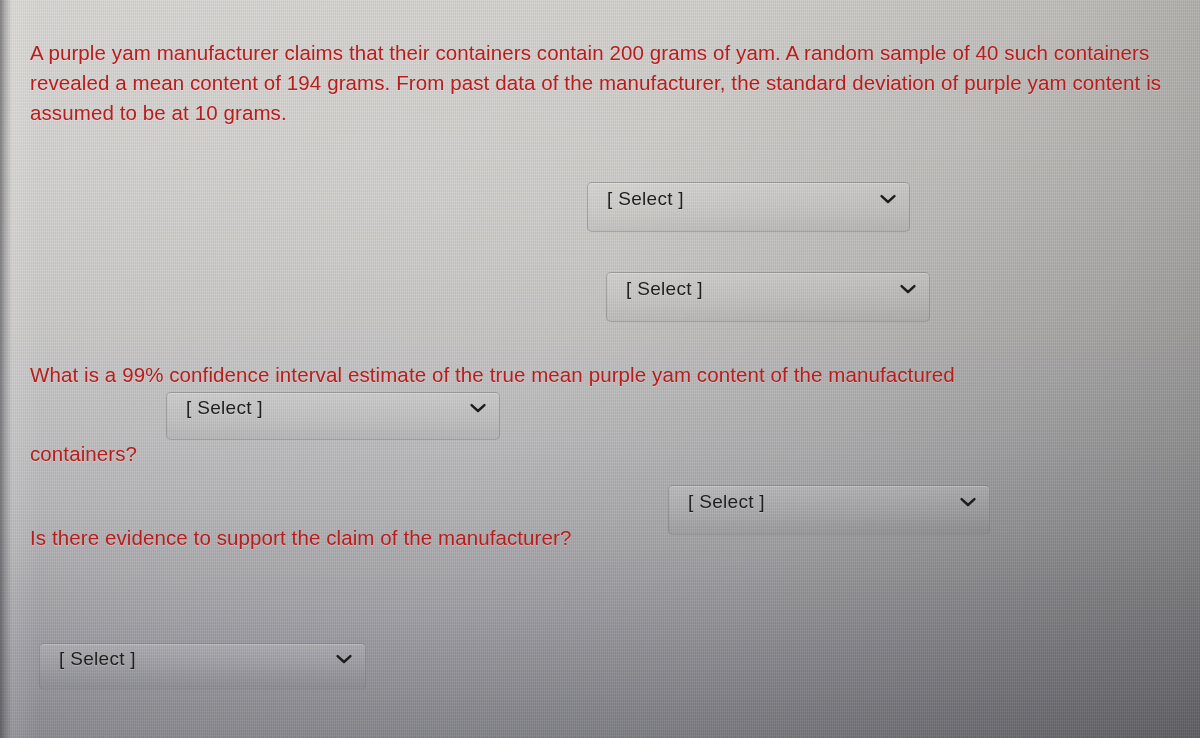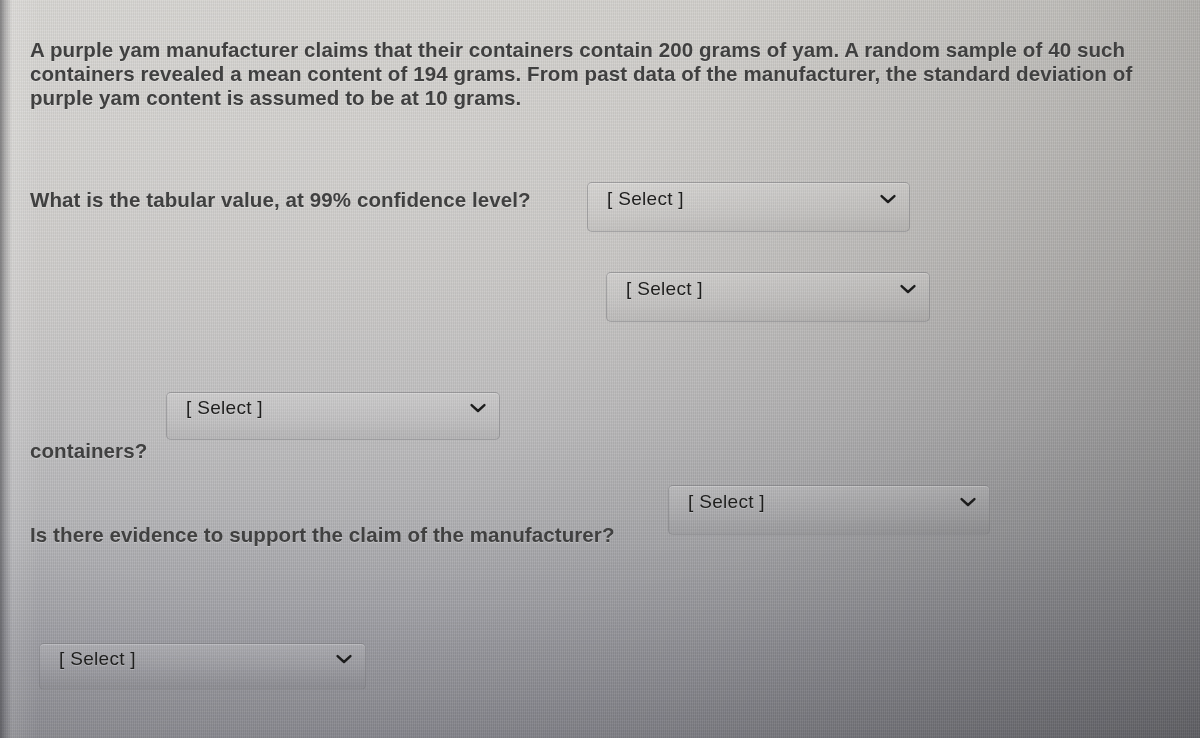--- a/index.html
+++ b/index.html
@@ -76,26 +76,25 @@
 
   
   #page {
     position: absolute;
     inset: 0;
     padding: 0;
   }
 
   .q {
     position: absolute;
-    color: #404040;
+    color: #b91c1c;
     font-size: 20.5px;
-    line-height: 24px;
+    line-height: 30px;
     letter-spacing: 0.1px;
     text-shadow: 0 1px 0 rgba(255,255,255,0.25);
-    font-weight: bold;
   }
 
   .para { font-size: 20.5px; }
 
   
   .select {
     position: absolute;
     box-sizing: border-box;
     border: 1px solid rgba(120,120,124,0.50);
     border-radius: 5px;
@@ -127,41 +126,41 @@
 </style>
 </head>
 <body>
 
 <div id="photo"></div>
 
 <div id="page">
 
   <div class="q para" style="left:30px; top:38px; width:1140px;">A purple yam manufacturer claims that their containers contain 200 grams of yam. A random sample of 40 such containers revealed a mean content of 194 grams. From past data of the manufacturer, the standard deviation of purple yam content is assumed to be at 10 grams.</div>
 
-  <div class="q" style="left:30px; top:188px;">What is the tabular value, at 99% confidence level?</div>
 
   <div class="select" style="left:587px; top:182px; width:323px; height:50px;">
     <span class="label">[ Select ]</span>
     <span class="chev">
       <svg width="16" height="10" viewBox="0 0 16 10" aria-hidden="true">
         <path d="M1.6 2.1 L8 8.0 L14.4 2.1" fill="none" stroke="#1c1c1c" stroke-width="2.4" stroke-linecap="round" stroke-linejoin="round"></path>
       </svg>
     </span>
   </div>
 
 
   <div class="select" style="left:606px; top:272px; width:324px; height:50px;">
     <span class="label">[ Select ]</span>
     <span class="chev">
       <svg width="16" height="10" viewBox="0 0 16 10" aria-hidden="true">
         <path d="M1.6 2.1 L8 8.0 L14.4 2.1" fill="none" stroke="#1c1c1c" stroke-width="2.4" stroke-linecap="round" stroke-linejoin="round"></path>
       </svg>
     </span>
   </div>
 
+  <div class="q" style="left:30px; top:360px; width:1120px;">What is a 99% confidence interval estimate of the true mean purple yam content of the manufactured</div>
 
   <div class="q" style="left:30px; top:403px;margin-top:36px;">containers?</div>
 
   <div class="select" style="left:166px; top:392px; width:334px; height:48px;">
     <span class="label">[ Select ]</span>
     <span class="chev">
       <svg width="16" height="10" viewBox="0 0 16 10" aria-hidden="true">
         <path d="M1.6 2.1 L8 8.0 L14.4 2.1" fill="none" stroke="#1c1c1c" stroke-width="2.4" stroke-linecap="round" stroke-linejoin="round"></path>
       </svg>
     </span>

